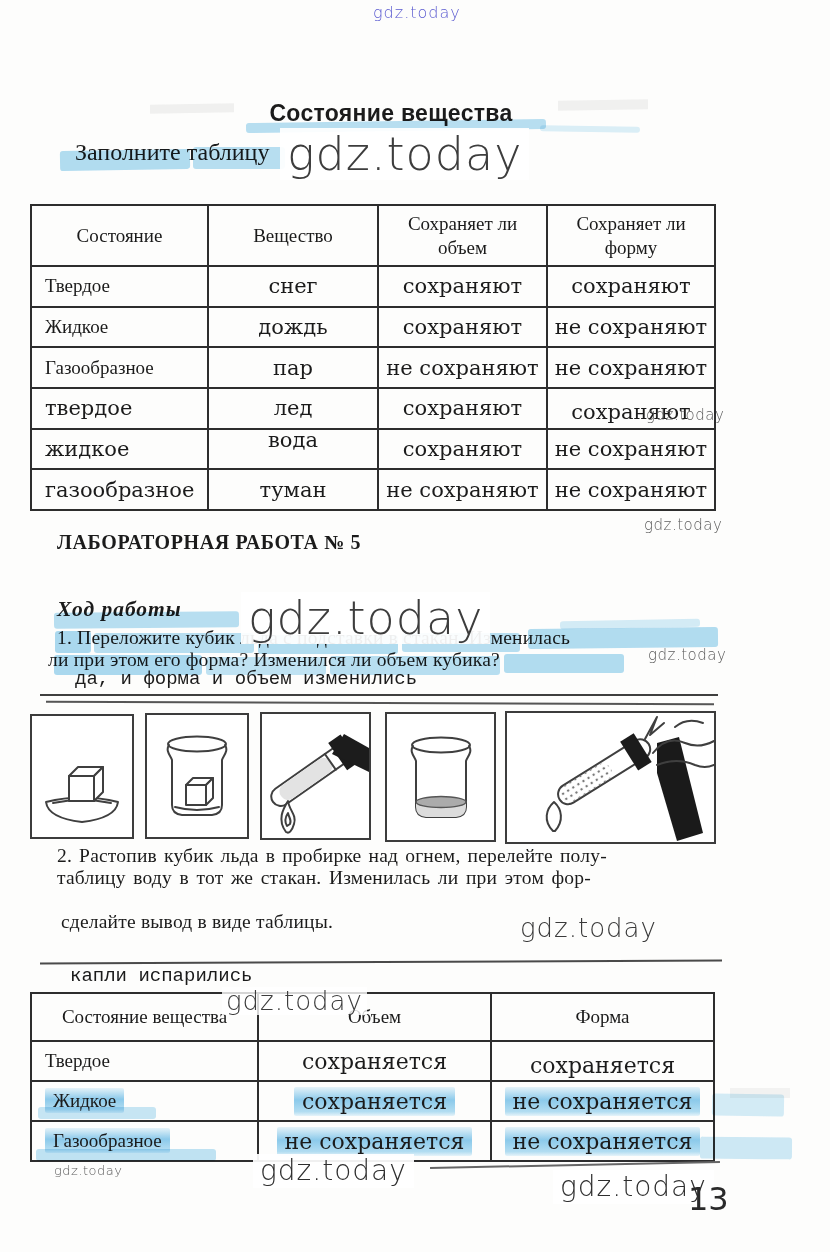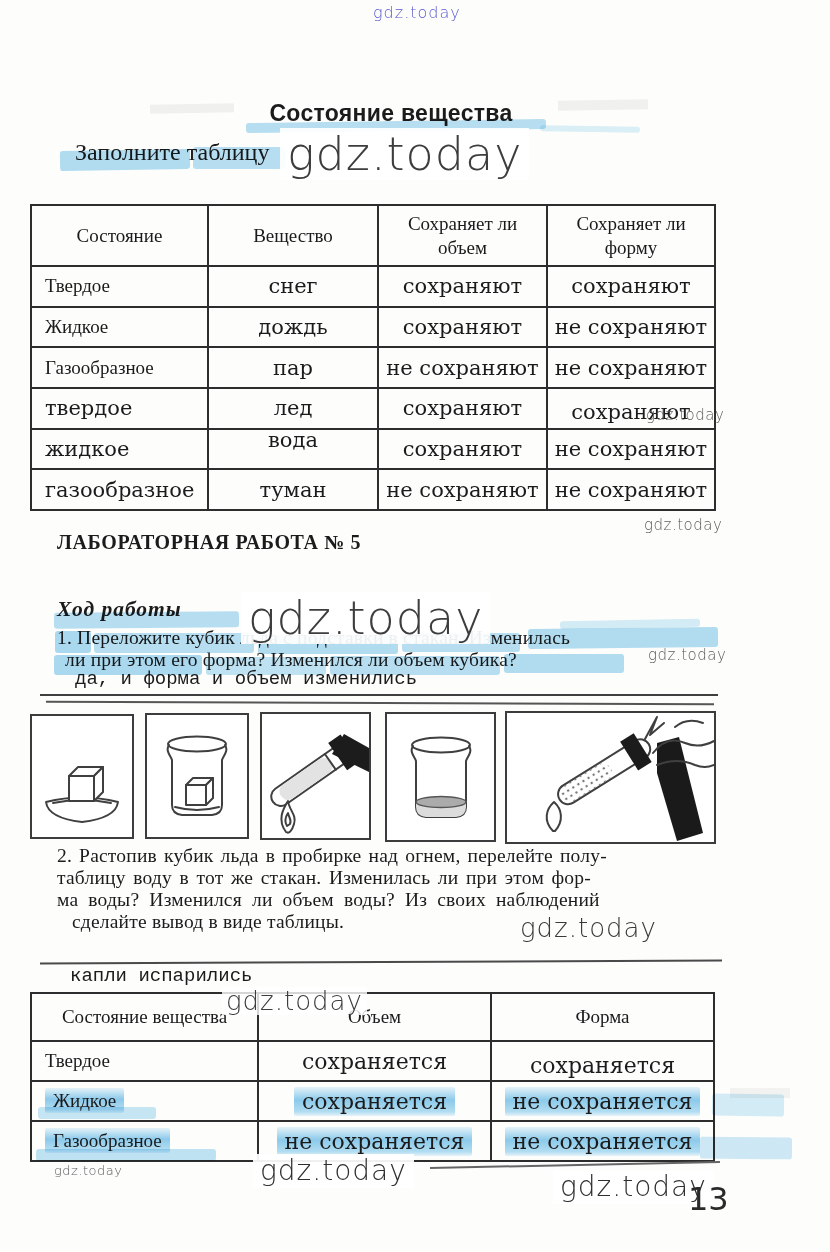--- a/index.html
+++ b/index.html
@@ -134,21 +134,21 @@
             <td><span class="cell answer">не сохраняют</span></td>
           </tr>
         </tbody>
     </table>
   </div>
 
   <div class="heading-serif" style="left:57px;top:531px;">ЛАБОРАТОРНАЯ РАБОТА № 5</div>
   <div class="hod" style="left:57px;top:597px;">Ход работы</div>
 
   <div class="body-line" style="left:57px;top:627px;">1. Переложите кубик льда с подставки в стакан. Изменилась</div>
-  <div class="body-line" style="left:65px;top:649px;text-align:right;">ли при этом его форма? Изменился ли объем кубика?</div>
+  <div class="body-line" style="left:48px;top:649px;text-align:right;">ли при этом его форма? Изменился ли объем кубика?</div>
   <div class="answer-text" style="left:75px;top:668px;">да, и форма и объем изменились</div>
   <div class="rule" style="left:40px;top:694px;width:678px;height:2px;"></div>
   <div class="rule" style="left:46px;top:702px;width:668px;height:2px;transform:rotate(0.2deg);background:#555;"></div>
 
   <div class="panel" style="left:30px;top:714px;width:100px;height:121px;">
     <svg viewBox="0 0 100 120" width="100" height="120">
       <path class="skf" d="M14,86 Q50,77 86,86 Q84,102 50,106 Q16,102 14,86 Z"></path>
       <path class="sk" d="M21,87 Q50,81 79,87"></path>
       <path class="skf" d="M37,60 L46,51 L71,51 L62,60 Z"></path>
       <path class="skf" d="M62,60 L71,51 L71,76 L62,85 Z"></path>
@@ -202,22 +202,21 @@
       <path class="skf" d="M46,118 C36,108 39,96 47,89 C55,96 57,108 48,118 Z"></path>
       <path class="sk" d="M138,26 L150,4 L143,22 L157,10" stroke-width="1.5"></path>
       <path class="sk" d="M146,40 Q160,22 178,30 Q192,36 207,28" stroke-width="1.5"></path>
       <path class="sk" d="M150,52 Q170,44 188,52 Q198,56 207,52" stroke-width="1.5"></path>
       <path class="sk" d="M168,14 Q180,4 196,10" stroke-width="1.5"></path>
     </svg>
   </div>
 
   <div class="body-line" style="left:57px;top:845px;word-spacing:2px;">2. Растопив кубик льда в пробирке над огнем, перелейте полу-</div>
   <div class="body-line" style="left:57px;top:867px;word-spacing:2.5px;">таблицу воду в тот же стакан. Изменилась ли при этом фор-</div>
-  <div class="body-line" style="left:57px;top:889px;word-spacing:5px;">ма воды? Изменился ли объем воды? Из своих наблюдений</div>
-  <div class="body-line" style="left:72px;top:911px;">сделайте вывод в виде таблицы.</div>
+  <div class="body-line" style="left:61px;top:911px;">сделайте вывод в виде таблицы.</div>
   <div class="rule" style="left:40px;top:961px;width:682px;height:2px;transform:rotate(-0.25deg);background:#4a4a4a;"></div>
   <div class="answer-text" style="left:70px;top:965px;">капли испарились</div>
 
   <div class="tbl-wrap" id="table2-wrap" style="left:30px;top:992px;width:683px;height:170px;">
     <table class="wtable">
       <colgroup>
           <col style="width:227px">
           <col style="width:233px">
           <col style="width:223px">
         </colgroup>

